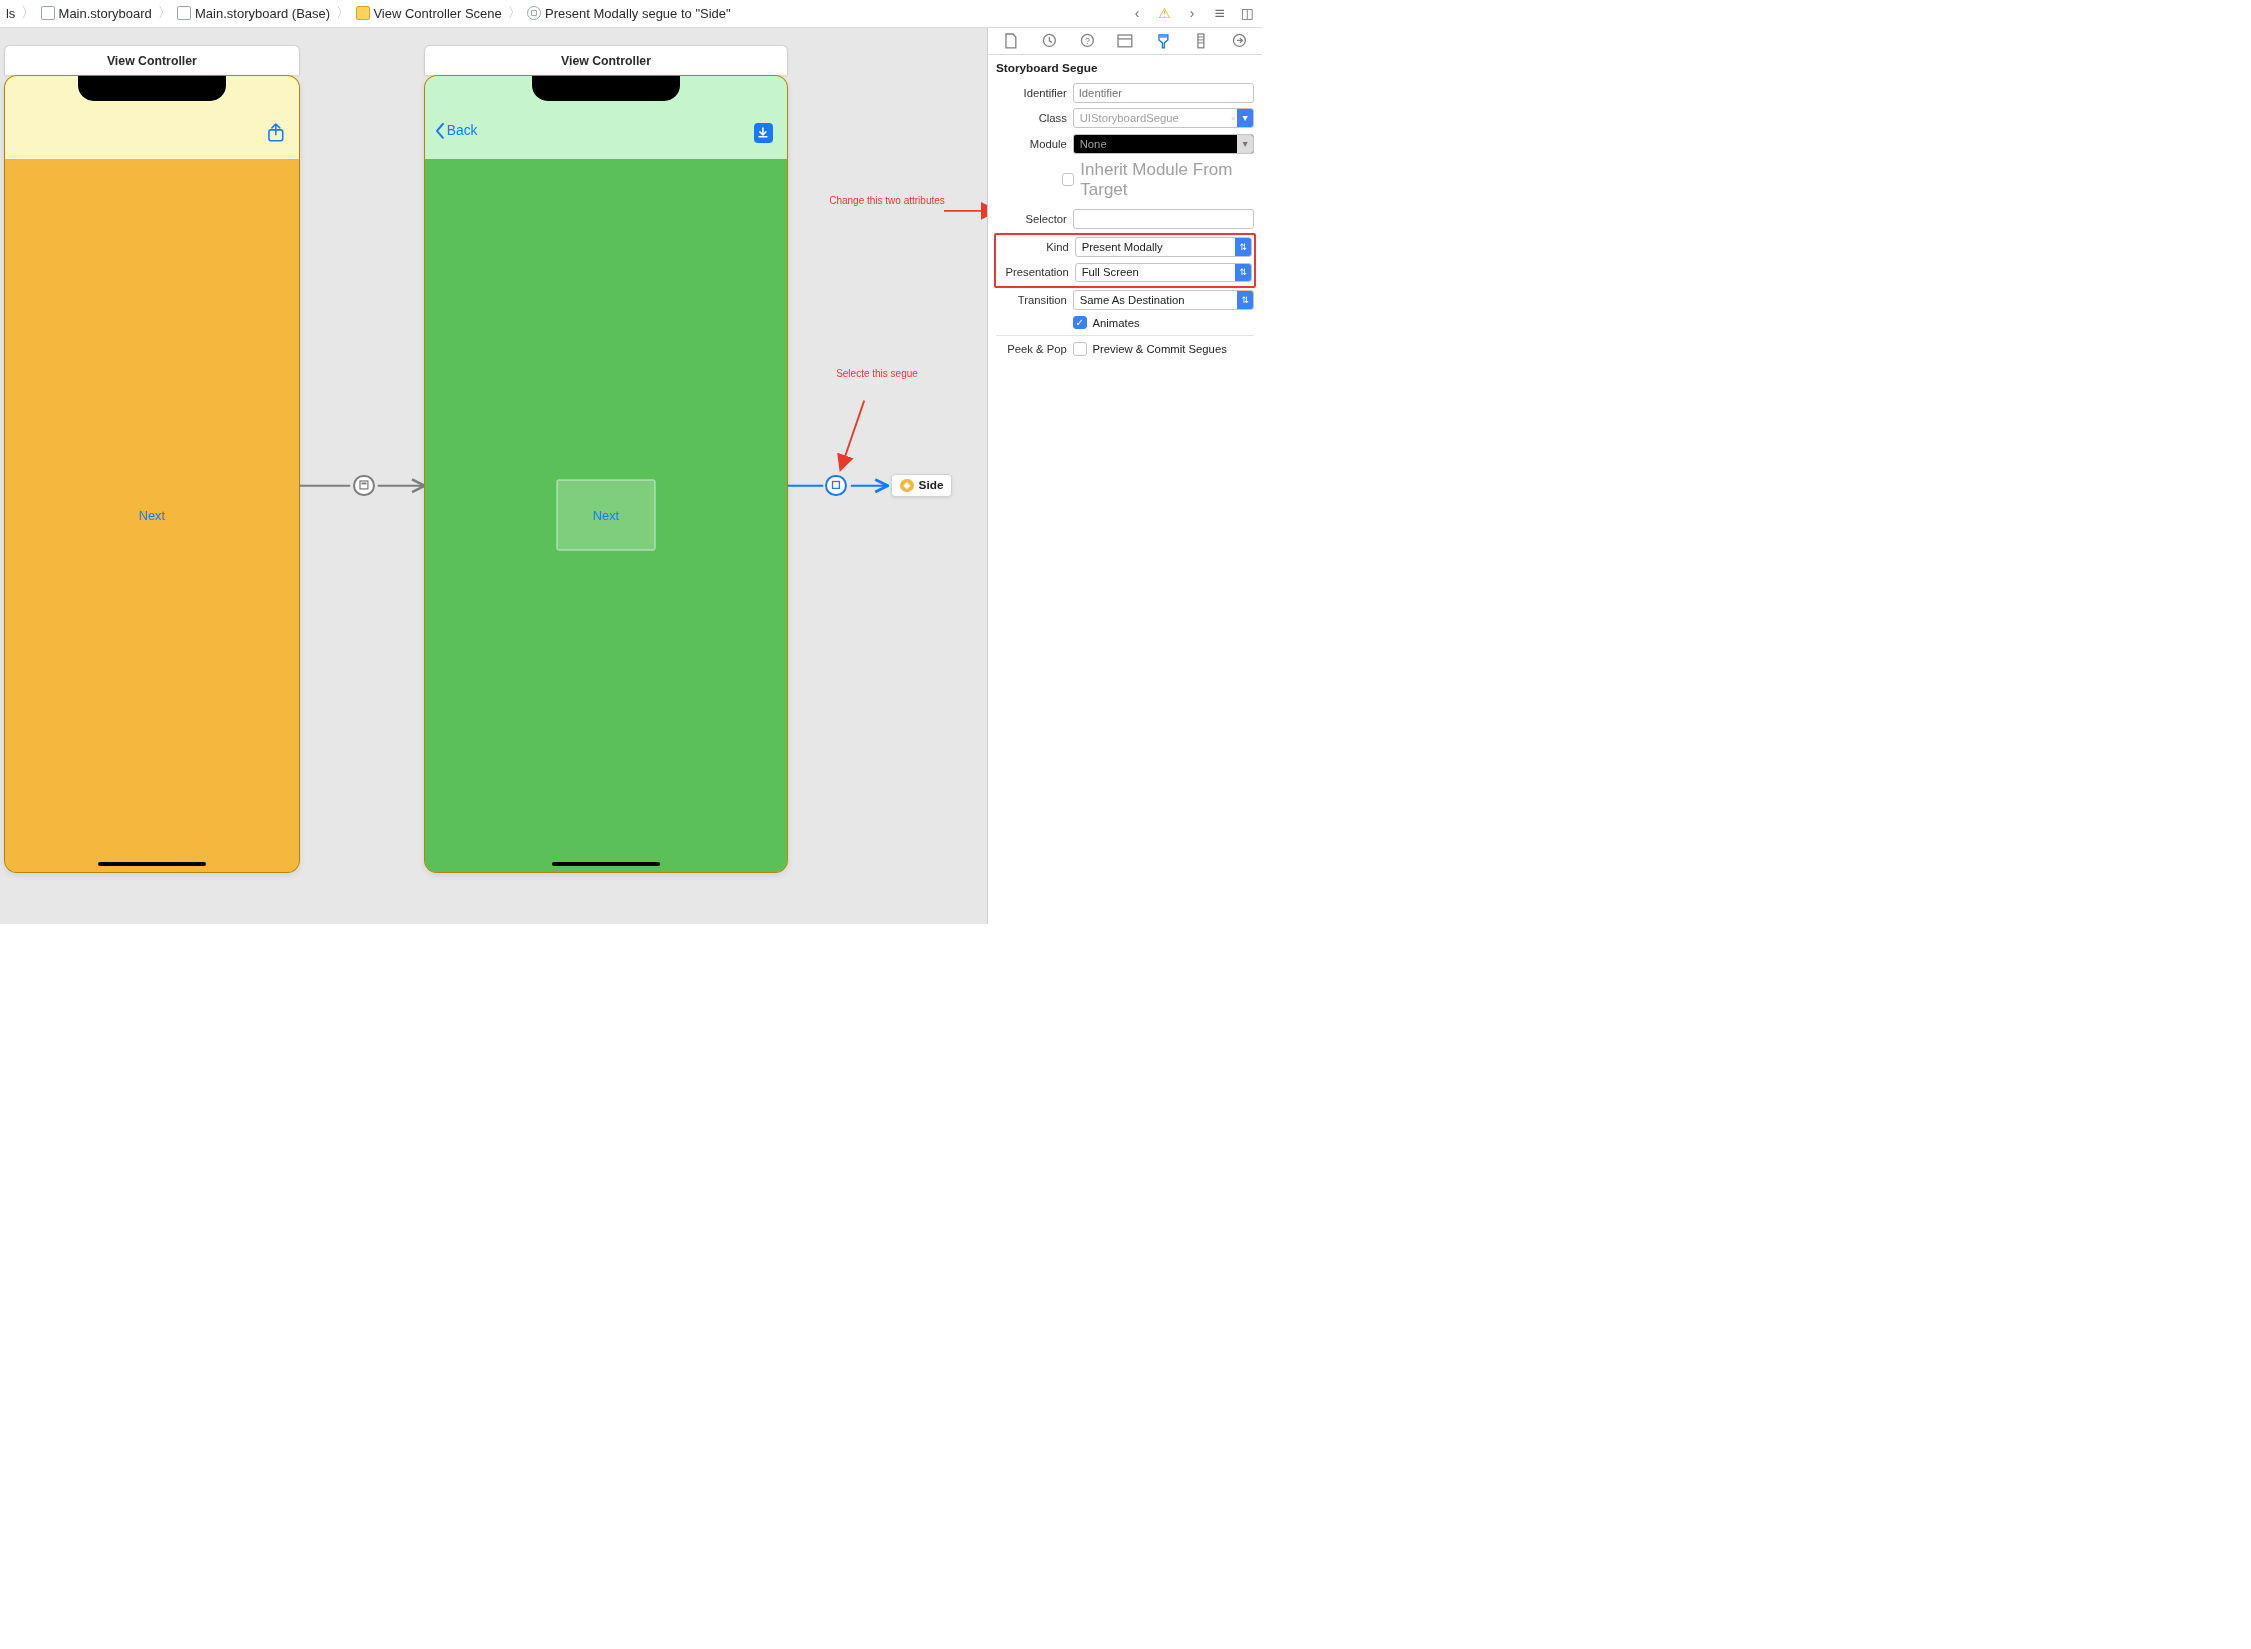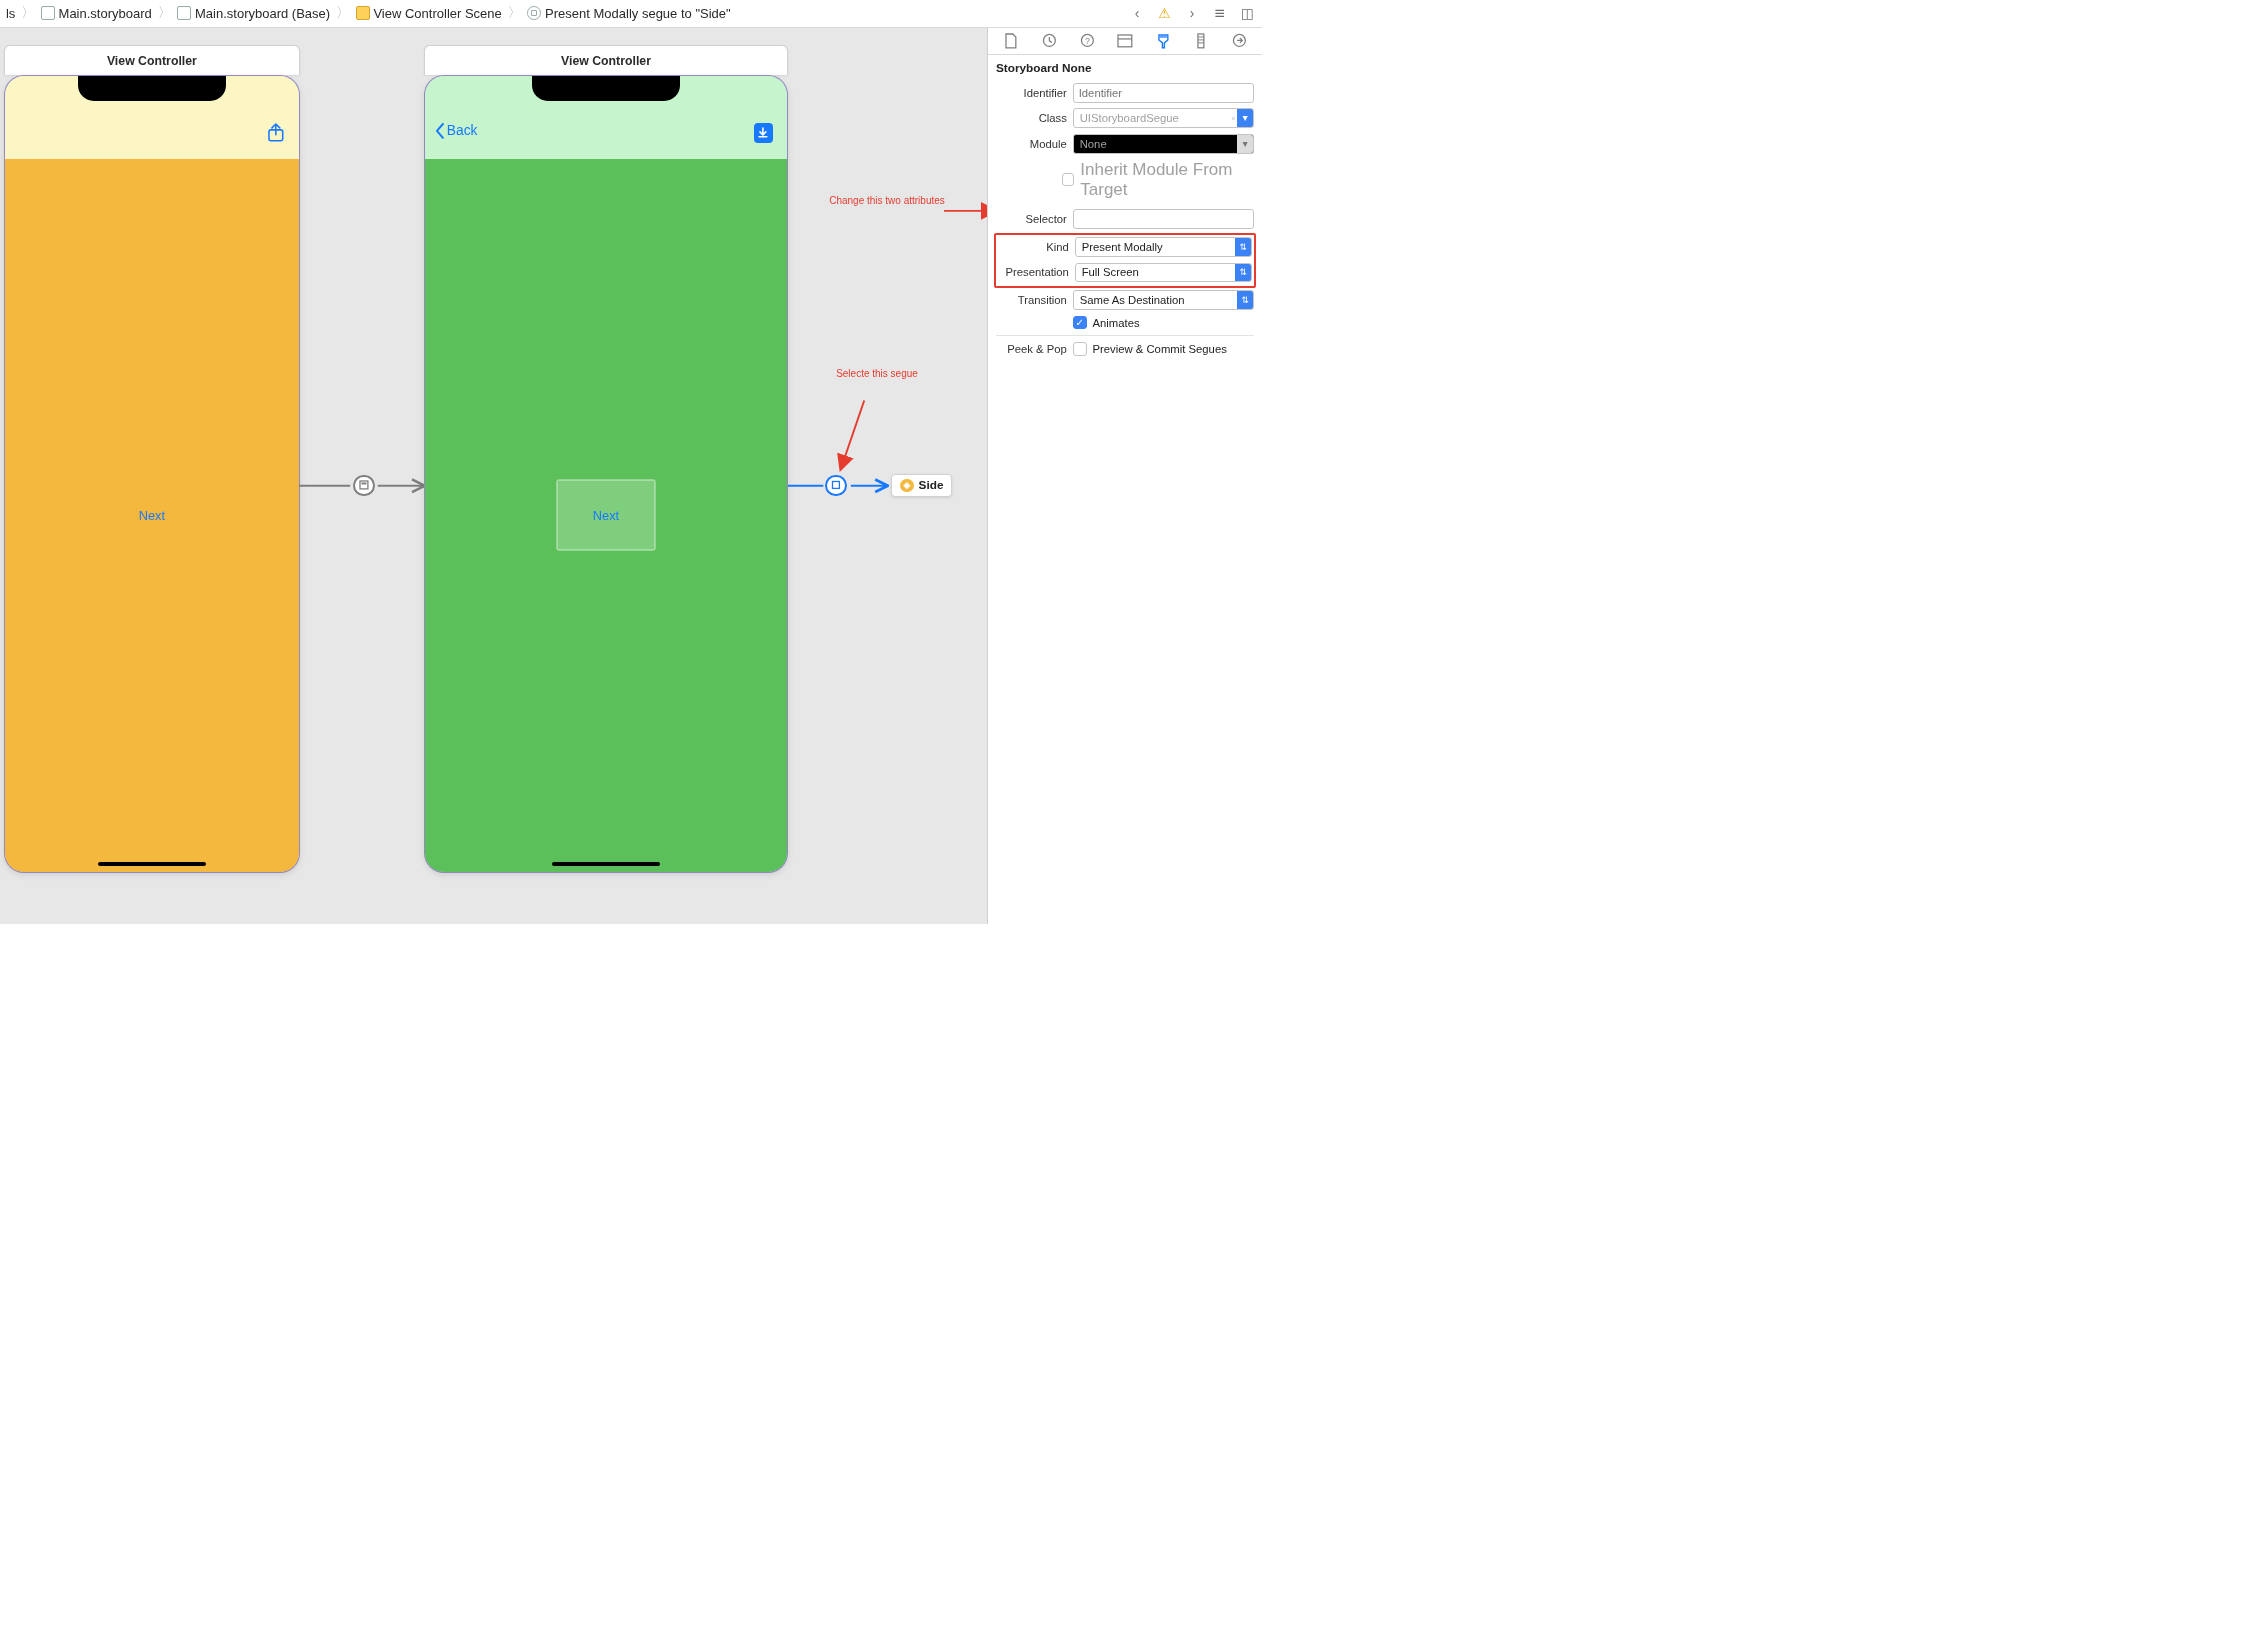--- a/index.html
+++ b/index.html
@@ -44,21 +44,21 @@
   .sel .prebtn { position:absolute; right:17.7px; color:#b0b0b0; font-size:11.8px;}
   .row .chk { width:13.8px;height:13.8px;border:1px solid #c4c4c4;border-radius:3px;display:flex;align-items:center;justify-content:center;font-size:9.9px;color:#fff;}
   .chk.on { background:#3b82f6; border-color:#3b82f6;}
   .redbox { border:2px solid #e63c2f; border-radius:2px; padding:2px; margin:-2px; }
 
   .insp-sep { height:1px;background:#e3e3e3;margin:5.9px 0;}
 
   
   .vc { position:absolute; width:296px; }
   .vc-title { background:#fff;border:1px solid #d0d0d0;border-bottom:none;border-radius:5.9px 5.9px 0 0;height:29.6px;display:flex;align-items:center;justify-content:center;font-size:12.3px;font-weight:600;color:#2b2b2b;box-shadow:0 1px 2px rgba(0,0,0,.08);}
-  .device { width:296px; position:relative; border-radius:20px; border:1px solid rgba(0,0,0,.25); overflow:hidden; box-shadow:0 2px 5.9px rgba(0,0,0,.1); background:#c4b5fd;}
+  .device { width:296px; position:relative; border-radius:13px; border:1px solid rgba(0,0,0,.25); overflow:hidden; box-shadow:0 2px 5.9px rgba(0,0,0,.1); background:#eab308;}
   .notch { position:absolute;top:0;left:50%;transform:translateX(-50%);width:148px;height:25.6px;background:#000;border-radius:0 0 15.8px 15.8px;}
   .home { position:absolute;bottom:5.9px;left:50%;transform:translateX(-50%);width:108px;height:3.9px;background:#000;border-radius:3px;}
   .devbody { position:absolute;inset:0; }
 
   
   .d1-top { height:83px;background:#fcf6c5;position:relative;}
   .d1-body{ position:absolute;top:83px;left:0;right:0;bottom:0;background:#f4b83f;}
   .share-ico{position:absolute;top:47px;right:13.8px;width:17.7px;height:19.7px;}
   .d1-next{ position:absolute;top:50%;left:50%;transform:translate(-50%,-50%);color:#1879ff;font-size:12.8px;}
 
@@ -285,21 +285,21 @@
           </svg>
         </div>
       <div class="itab">
           <svg width="14.8" height="14.8" viewBox="0 0 15 15">
             <circle cx="7.5" cy="7.5" r="6" fill="none" stroke="currentColor" stroke-width="1.3"></circle>
             <path d="M5 7.5h5M8 5l2.5 2.5L8 10" fill="none" stroke="currentColor" stroke-width="1.3"></path>
           </svg>
         </div>
     </div>
 
-    <div class="insp-title">Storyboard None</div>
+    <div class="insp-title">Storyboard Segue</div>
 
     <div class="insp-body">
       <div class="row">
         <label>Identifier</label>
         <input type="text" placeholder="Identifier" style="">
       </div>
       <div class="row">
         <label>Class</label>
         <div class="sel disabled">
           <span>UIStoryboardSegue</span>

